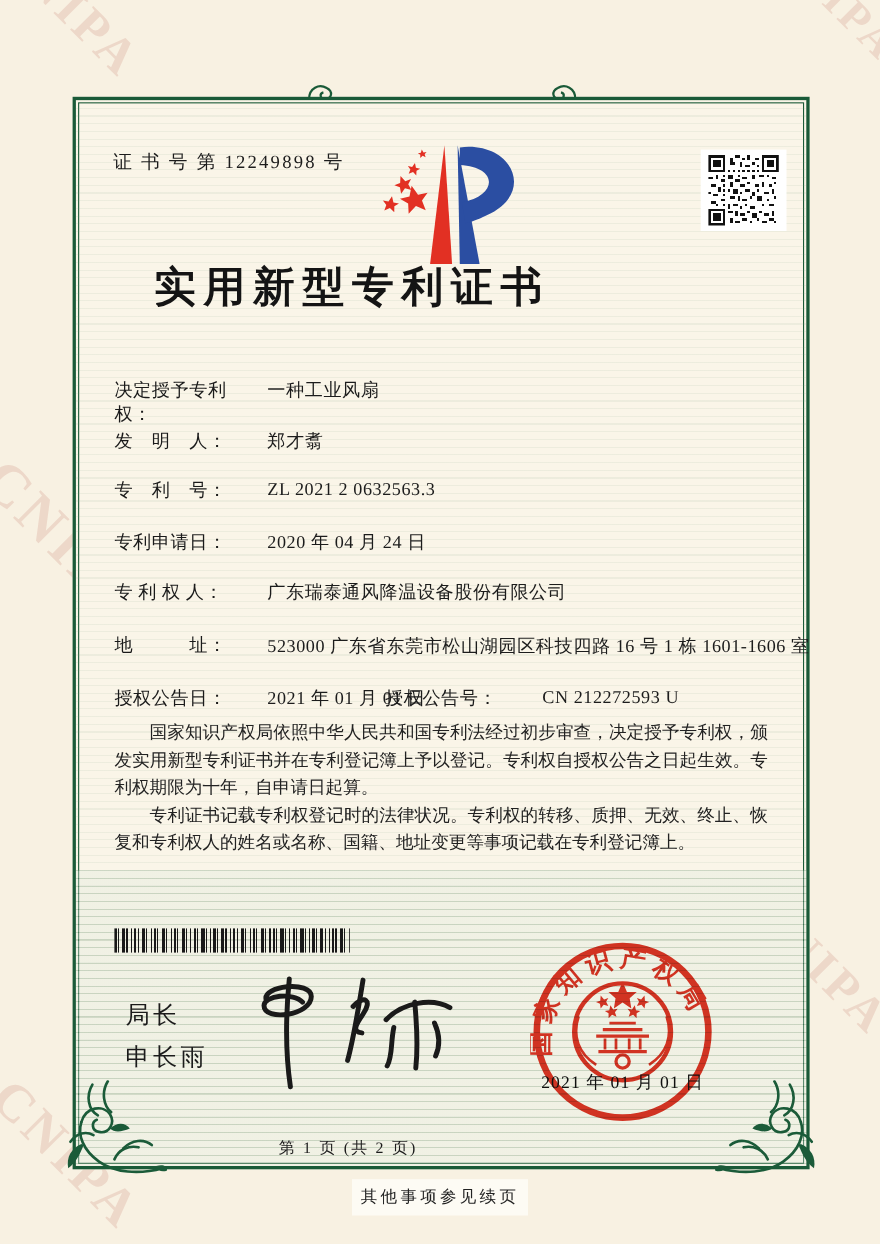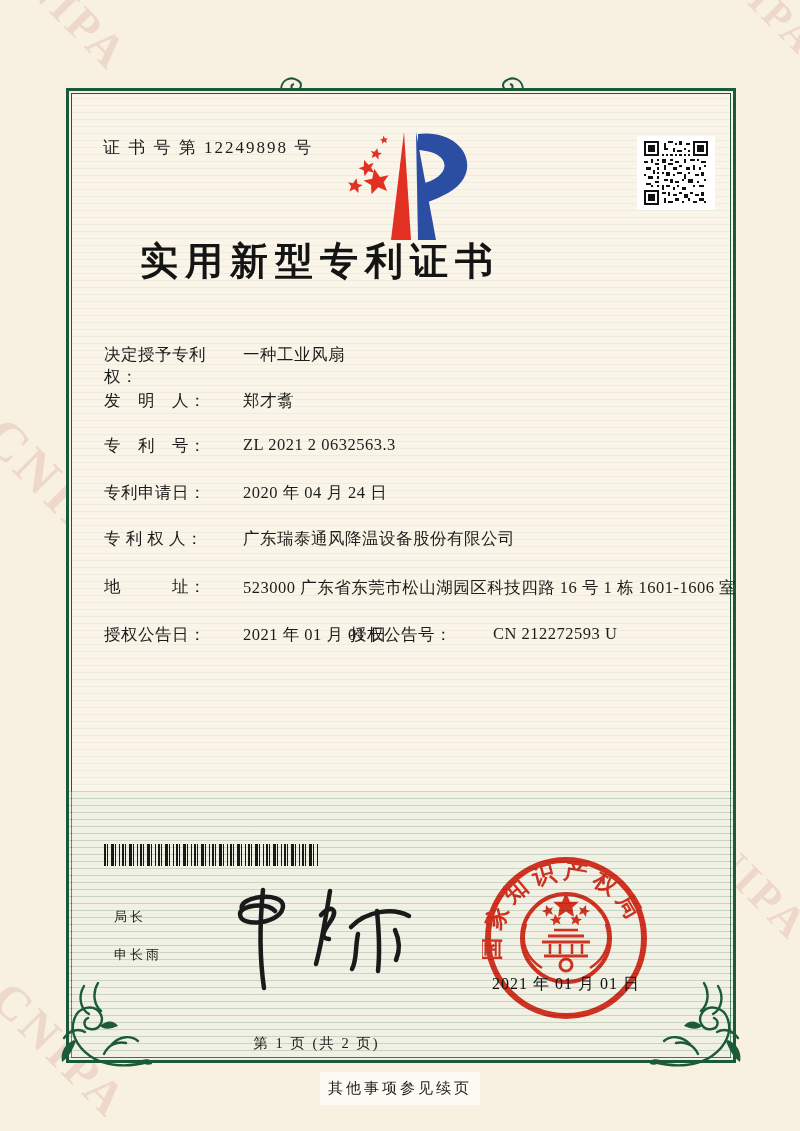--- a/index.html
+++ b/index.html
@@ -57,21 +57,21 @@
   .field-row{left:104px;font-size:16.5px;letter-spacing:0.5px;}
   .field-row .lbl{display:inline-block;width:108px;color:#1a1a1a;}
   .field-row .val{display:inline-block;vertical-align:top;margin-left:31px;}
   .addr-val{width:500px;word-break:break-all;line-height:24px;}
   .pair2{position:absolute;left:246px;top:0;white-space:nowrap;}
   .paragraphs{left:104px;top:654px;width:594px;font-size:16px;line-height:25px;
     text-align:justify;color:#222;}
   .paragraphs p{margin:0;text-indent:2em;}
   .barcode{left:104px;top:844px;width:214px;height:22px;
     background:repeating-linear-gradient(90deg,#181818 0 2px,transparent 2px 3px,#181818 3px 4px,transparent 4px 7px,#181818 7px 10px,transparent 10px 11px,#181818 11px 12px,transparent 12px 15px,#181818 15px 16px,transparent 16px 18px);}
-  .officer{font-family:"Liberation Sans","DejaVu Sans",sans-serif;font-size:13px;
+  .officer{font-family:"Liberation Sans","DejaVu Sans",sans-serif;font-size:22px;
     letter-spacing:3px;color:#1b1b1b;font-weight:500;}
   .officer-title{left:114px;top:908px;}
   .officer-name{left:114px;top:946px;}
   .signature{left:225px;top:878px;z-index:5;}
   .seal{left:482px;top:854px;z-index:5;mix-blend-mode:multiply;opacity:0.95;}
   .seal-date{left:482px;top:974px;width:168px;text-align:center;font-size:16px;
     letter-spacing:1px;color:#101010;z-index:6;}
   .page-info{left:0;top:1034px;width:633px;text-align:center;font-size:14.5px;letter-spacing:2px;}
   .footer-note{left:0;top:1072px;width:800px;text-align:center;z-index:4;}
   .footer-note span{display:inline-block;background:#fdfbf4;padding:7px 8px;
@@ -205,20 +205,22 @@
 </div>
 <div class="abs field-row" style="top:576px;">
   <span class="lbl">地　　　址：</span><span class="val addr-val">523000 广东省东莞市松山湖园区科技四路 16 号 1 栋 1601-1606 室</span>
 </div>
 <div class="abs field-row" style="top:624px;">
   <span class="lbl">授权公告日：</span><span class="val">2021 年 01 月 01 日</span>
   <span class="pair2"><span class="lbl" style="width:112px;">授权公告号：</span><span class="val">CN 212272593 U</span></span>
 </div>
 
 <div class="abs paragraphs">
+  <p>国家知识产权局依照中华人民共和国专利法经过初步审查，决定授予专利权，颁发实用新型专利证书并在专利登记簿上予以登记。专利权自授权公告之日起生效。专利权期限为十年，自申请日起算。</p>
+  <p>专利证书记载专利权登记时的法律状况。专利权的转移、质押、无效、终止、恢复和专利权人的姓名或名称、国籍、地址变更等事项记载在专利登记簿上。</p>
 </div>
 
 <div class="abs barcode"></div>
 
 <div class="abs officer officer-title">局长</div>
 <div class="abs officer officer-name">申长雨</div>
 
 <svg class="abs signature" width="205" height="115" viewBox="0 0 205 115">
   <g fill="none" stroke="#1a1a1a" stroke-width="4.5" stroke-linecap="round">
     <path d="M38,12 C35,42 34,76 39,110"></path>

